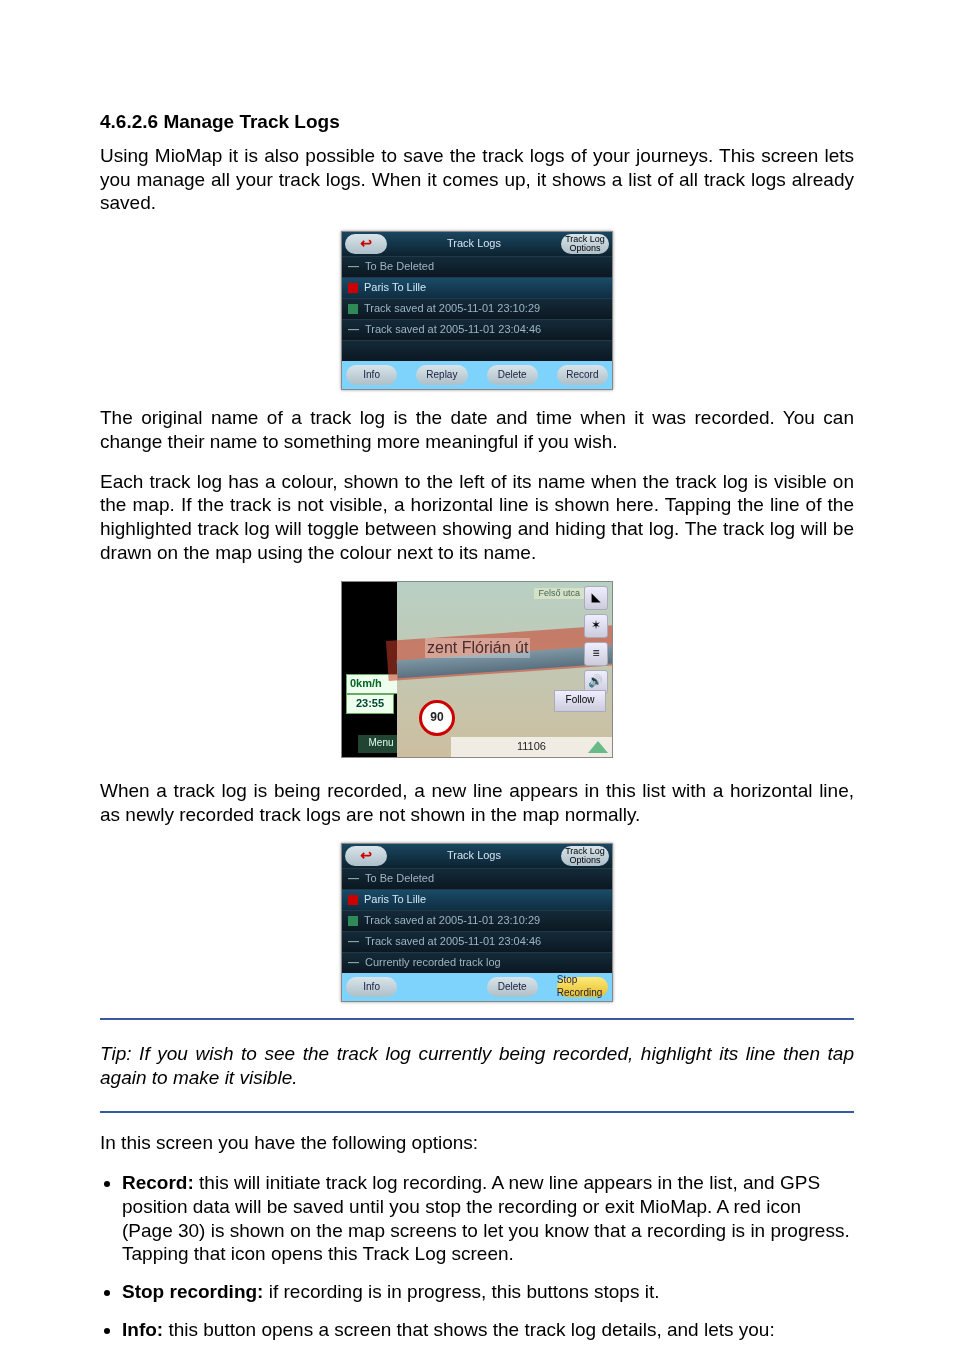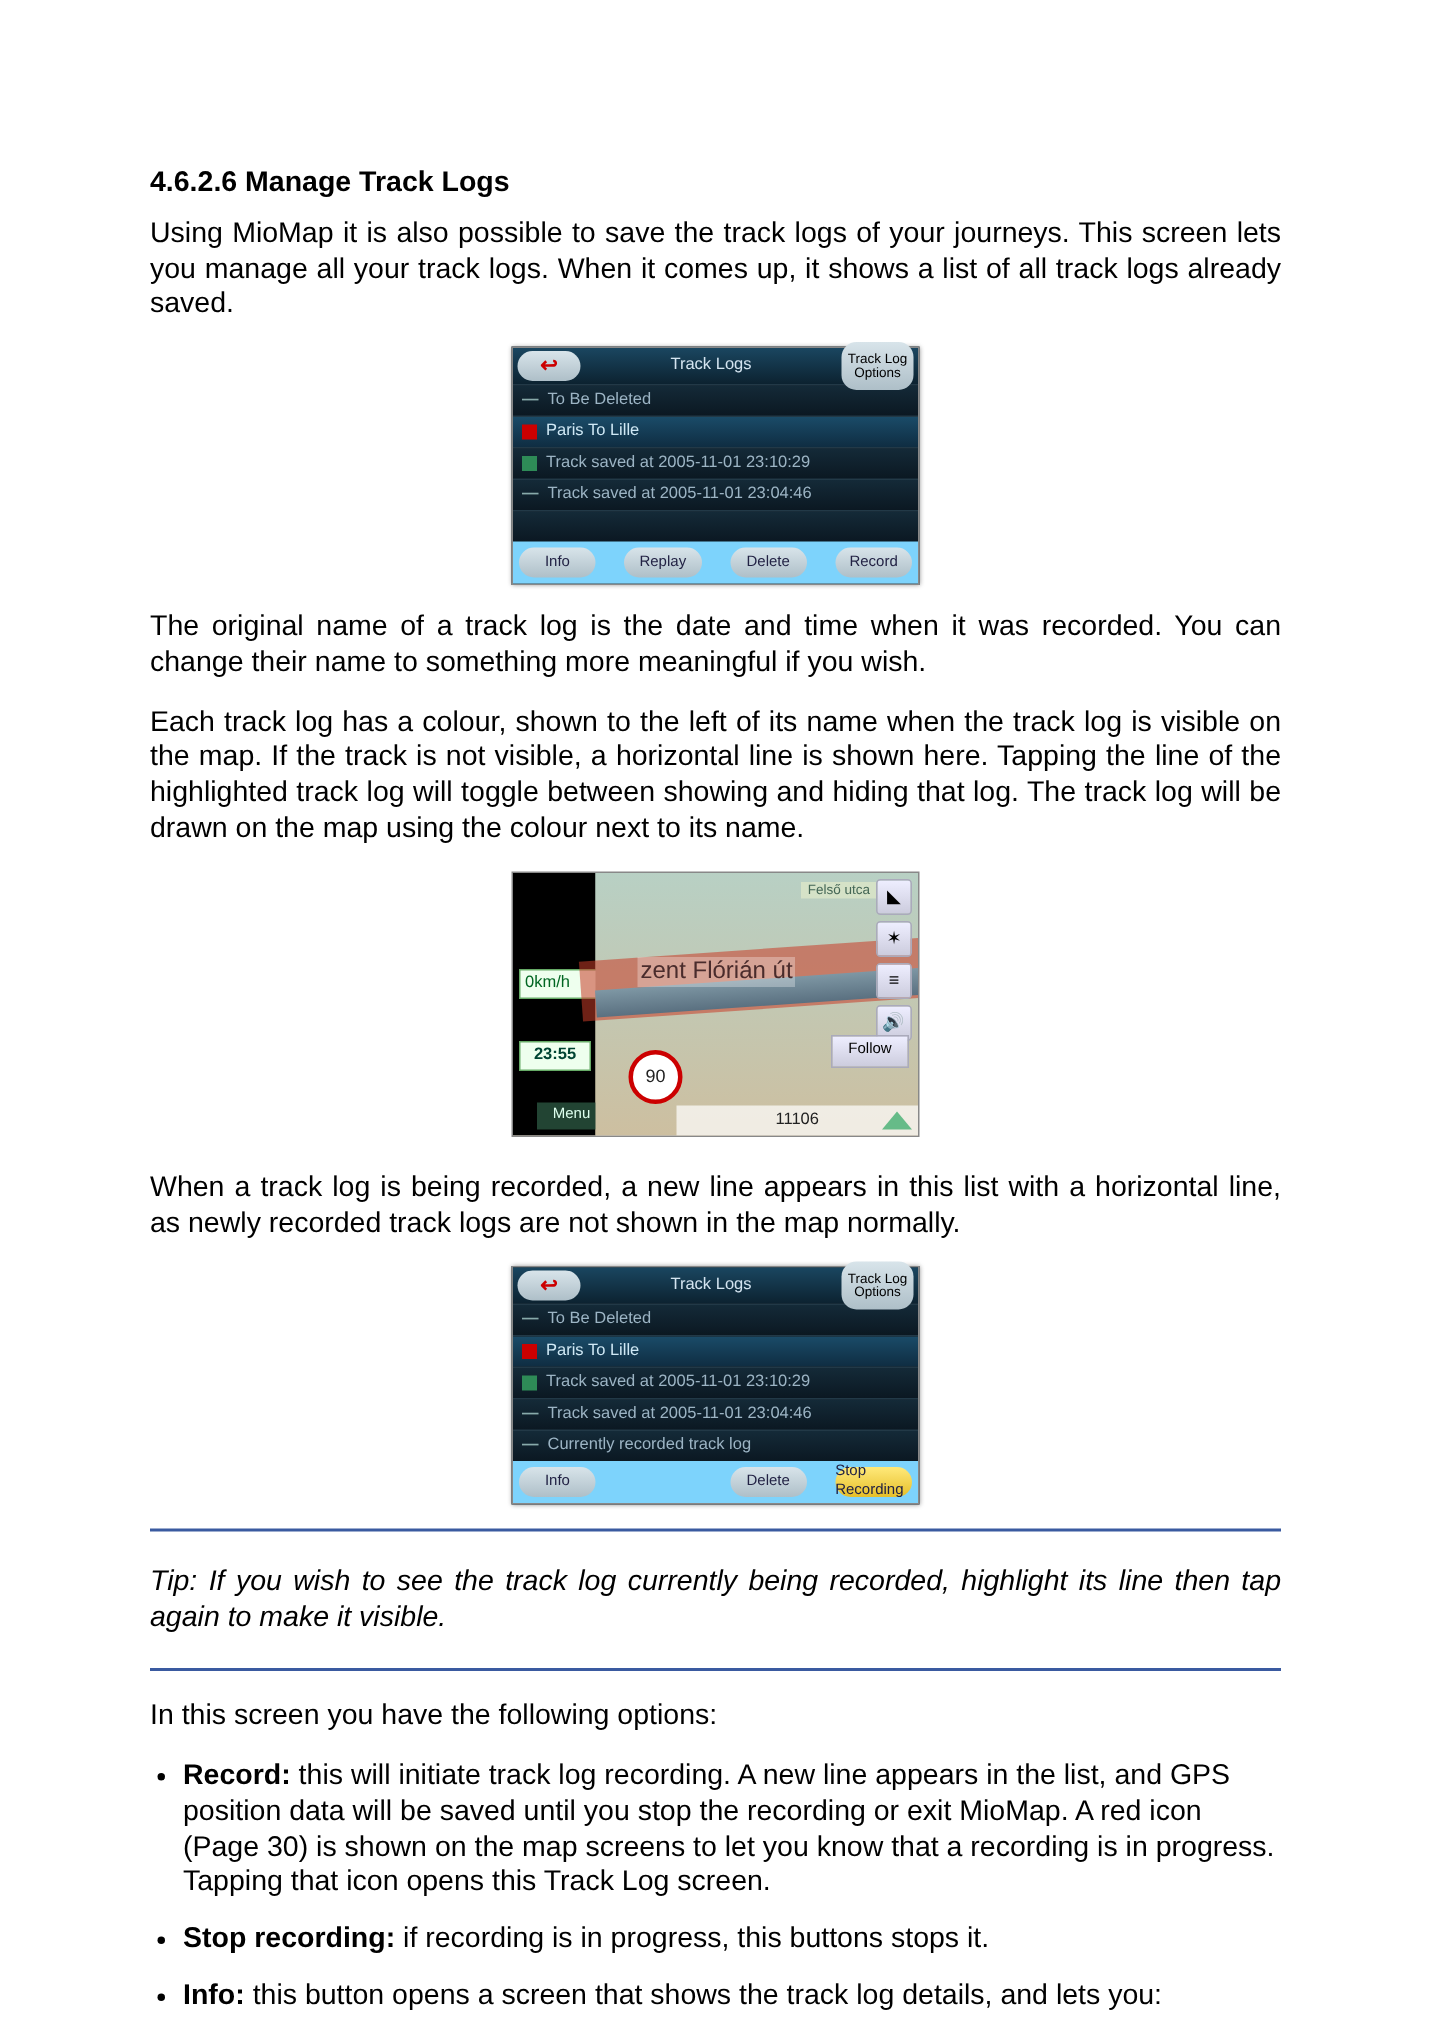--- a/index.html
+++ b/index.html
@@ -65,21 +65,21 @@
     width: 42px; height: 20px; margin: 2px 3px;
     background: linear-gradient(#d8e4ea,#aebfc8);
     border-radius: 10px;
     display:flex; align-items:center; justify-content:center;
     font-size:14px; color:#c00; font-weight:bold;
   }
   .dev-header .title {
     flex:1; text-align:center; color:#d4e4f0; font-weight:normal;
   }
   .dev-header .opt {
-    width: 48px; height:32px; margin:2px 3px;
+    width: 48px; height:20px; margin:2px 3px;
     background: linear-gradient(#d8e4ea,#aebfc8); border-radius:10px;
     font-size:9px; display:flex; align-items:center; justify-content:center;
     text-align:center; line-height:1;
   }
   .dev-row {
     height: 20px; display:flex; align-items:center;
     padding: 0 6px; color:#9cb4c4;
     background: linear-gradient(#142a38,#0b1822);
     border-top:1px solid #223947;
   }
@@ -112,22 +112,22 @@
     position:relative;
     background: linear-gradient(#bcd4c4,#d8c8a4);
     overflow:hidden;
     text-align:left;
   }
   .map-left {
     position:absolute; left:0; top:0; bottom:0; width:55px;
     background:#000;
   }
   .map-speed {
-    position:absolute; left:4px; top:64px; width:46px; height:18px;
-    background:#efe; border:1px solid #6a6; font-size:11px; font-weight:normal;
+    position:absolute; left:4px; top:92px; width:46px; height:18px;
+    background:#efe; border:1px solid #6a6; font-size:11px; font-weight:bold;
     color:#062; display:flex; align-items:center; padding:0 3px;
   }
   .map-time {
     position:absolute; left:4px; top:112px; width:46px; height:18px;
     background:#efe; border:1px solid #6a6; font-size:11px; font-weight:bold;
     color:#043; display:flex; align-items:center; justify-content:center;
   }
   .map-menu {
     position:absolute; left:16px; bottom:4px; width:46px; height:18px;
     background:#243; color:#dfe; font-size:10px;
@@ -143,21 +143,21 @@
            background:rgba(200,60,40,.55); transform:rotate(-4deg);}
   .street-label{
     position:absolute; left:28px; top:56px; font-size:16px; color:#4a2c2c;
     background:rgba(255,255,255,.3); padding:0 2px;
   }
   .sign90 {
     position:absolute; left:22px; top:118px;
     width:30px; height:30px; border-radius:50%;
     border:3px solid #c00; background:#fff;
     display:flex; align-items:center; justify-content:center;
-    font-size:12px; font-weight:normal; color:#222;
+    font-size:12px; font-weight:bold; color:#222;
   }
   .bottom-bar {
     position:absolute; left:15px; right:0; bottom:0; height:20px;
     background: rgba(255,255,255,.7);
     display:flex; align-items:center; justify-content:center;
     font-size:11px; color:#222;margin-left:39px;
   }
   .tri { position:absolute; right:4px; bottom:4px; width:0;height:0;
          border-left:10px solid transparent; border-right:10px solid transparent;
          border-bottom:12px solid #6b8; }

